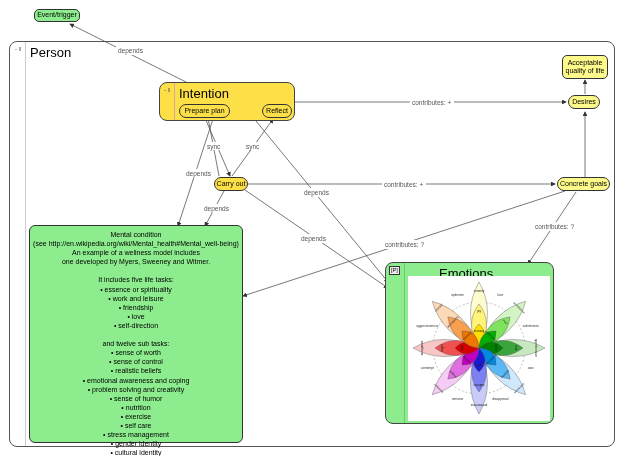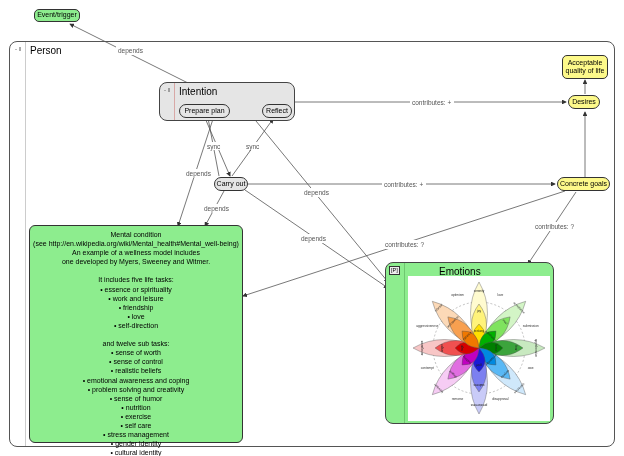--- a/index.html
+++ b/index.html
@@ -4,26 +4,26 @@
 <style>
   html, body { margin: 0; padding: 0; background: #ffffff; }
   body { width: 624px; height: 456px; position: relative; overflow: hidden;
          font-family: "Liberation Sans", sans-serif; font-size: 7px; color: #000; }
   .abs { position: absolute; box-sizing: border-box; }
   .node { position: absolute; box-sizing: border-box; border: 1px solid #333; border-radius: 6px;
           display: flex; align-items: center; justify-content: center; text-align: center;
           font-size: 7px; line-height: 1.15; }
   .green { background: #8ded8e; }
   .yellow { background: #fdf98a; }
-  .pink { background: #e5e5e5; }
+  .pink { background: #fde047; }
   .white { background: #ffffff; }
   .container { position: absolute; box-sizing: border-box; border: 1px solid #555; border-radius: 8px; }
   .collapse { position: absolute; font-size: 6px; color: #555; }
   .gutter { position: absolute; top: 0; bottom: 0; border-left: 1px solid #ccc; }
-  .title { position: absolute; font-size: 10px; }
+  .title { position: absolute; font-size: 13px; }
   #mental { padding-top: 4px; flex-direction: column; justify-content: flex-start; line-height: 1.3; }
   #mental div { white-space: nowrap; }
   svg text { font-family: "Liberation Sans", sans-serif; }
   .edge-label { font-size: 6.5px; fill: #555; }
 </style>
 </head>
 <body>
 
 <svg class="abs" style="left:0;top:0" width="624" height="456">
   <defs>

